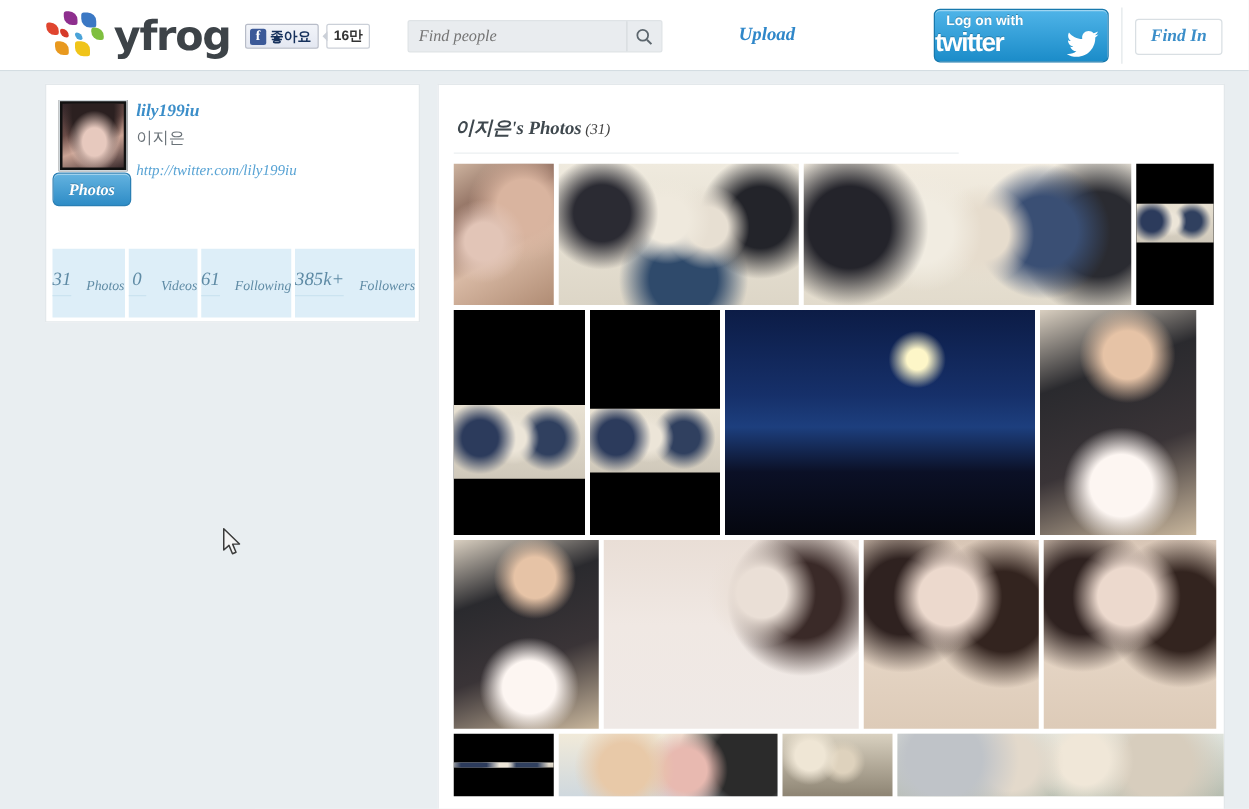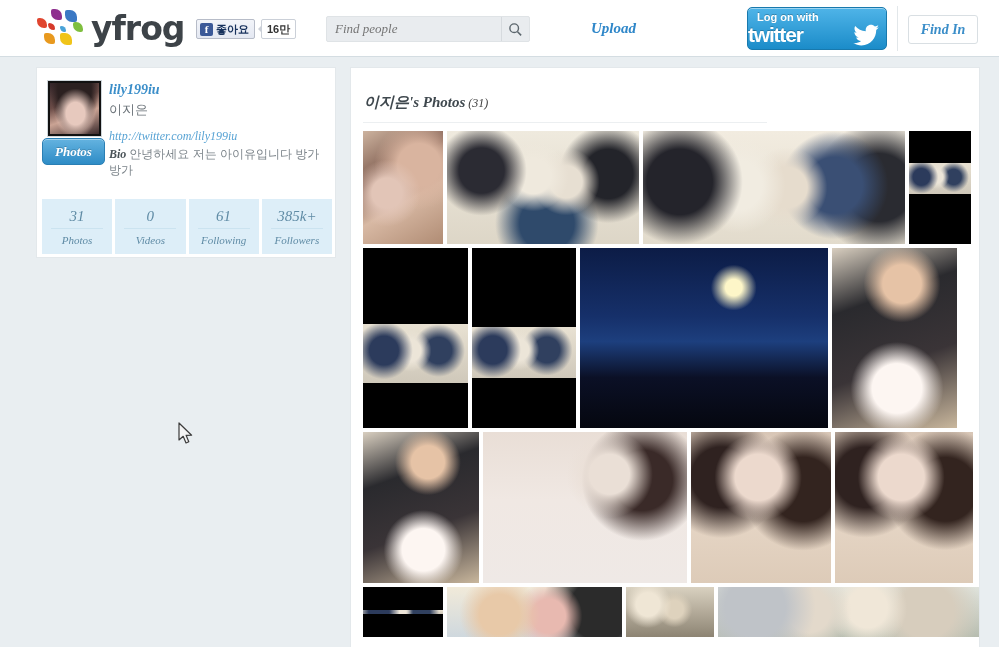--- a/index.html
+++ b/index.html
@@ -189,23 +189,24 @@
   }
 
   #stats {
     position: absolute; left: 5px; top: 131px;
     width: 290px; height: 55px;
     display: flex;
   }
   .stat {
     flex: 1; background: #ddeef8;
     margin-right: 3px;
-    display: flex; flex-direction: column;
+    display: flex; flex-direction: row;
     align-items: center; justify-content: center;
     cursor: pointer;
+    gap: 12px;
   }
   .stat:last-child { margin-right: 0; }
   .stat-num {
     font-family: "Liberation Serif", serif;
     font-style: italic; font-size: 15px; color: #5f8ba5;
     padding-bottom: 3px;
     border-bottom: 1px solid #cbe3f0;
     width: 74%; text-align: center;
   }
   .stat-lbl {
@@ -306,23 +307,20 @@
   <div id="avatar">
     <div class="ph"></div>
   </div>
 
   <button id="follow-btn">Photos</button>
 
   <a id="uname" href="#">lily199iu</a>
   <div id="realname">이지은</div>
   <a id="profile-url" href="#">http://twitter.com/lily199iu</a>
 
-  <div id="bio-row">
-    <span id="bio-label">Bio</span><span>안녕하세요 저는 아이유입니다 방가방가</span>
-  </div>
 
   <div id="stats">
     <div class="stat">
       <div class="stat-num">31</div>
       <div class="stat-lbl">Photos</div>
     </div>
     <div class="stat">
       <div class="stat-num">0</div>
       <div class="stat-lbl">Videos</div>
     </div>

